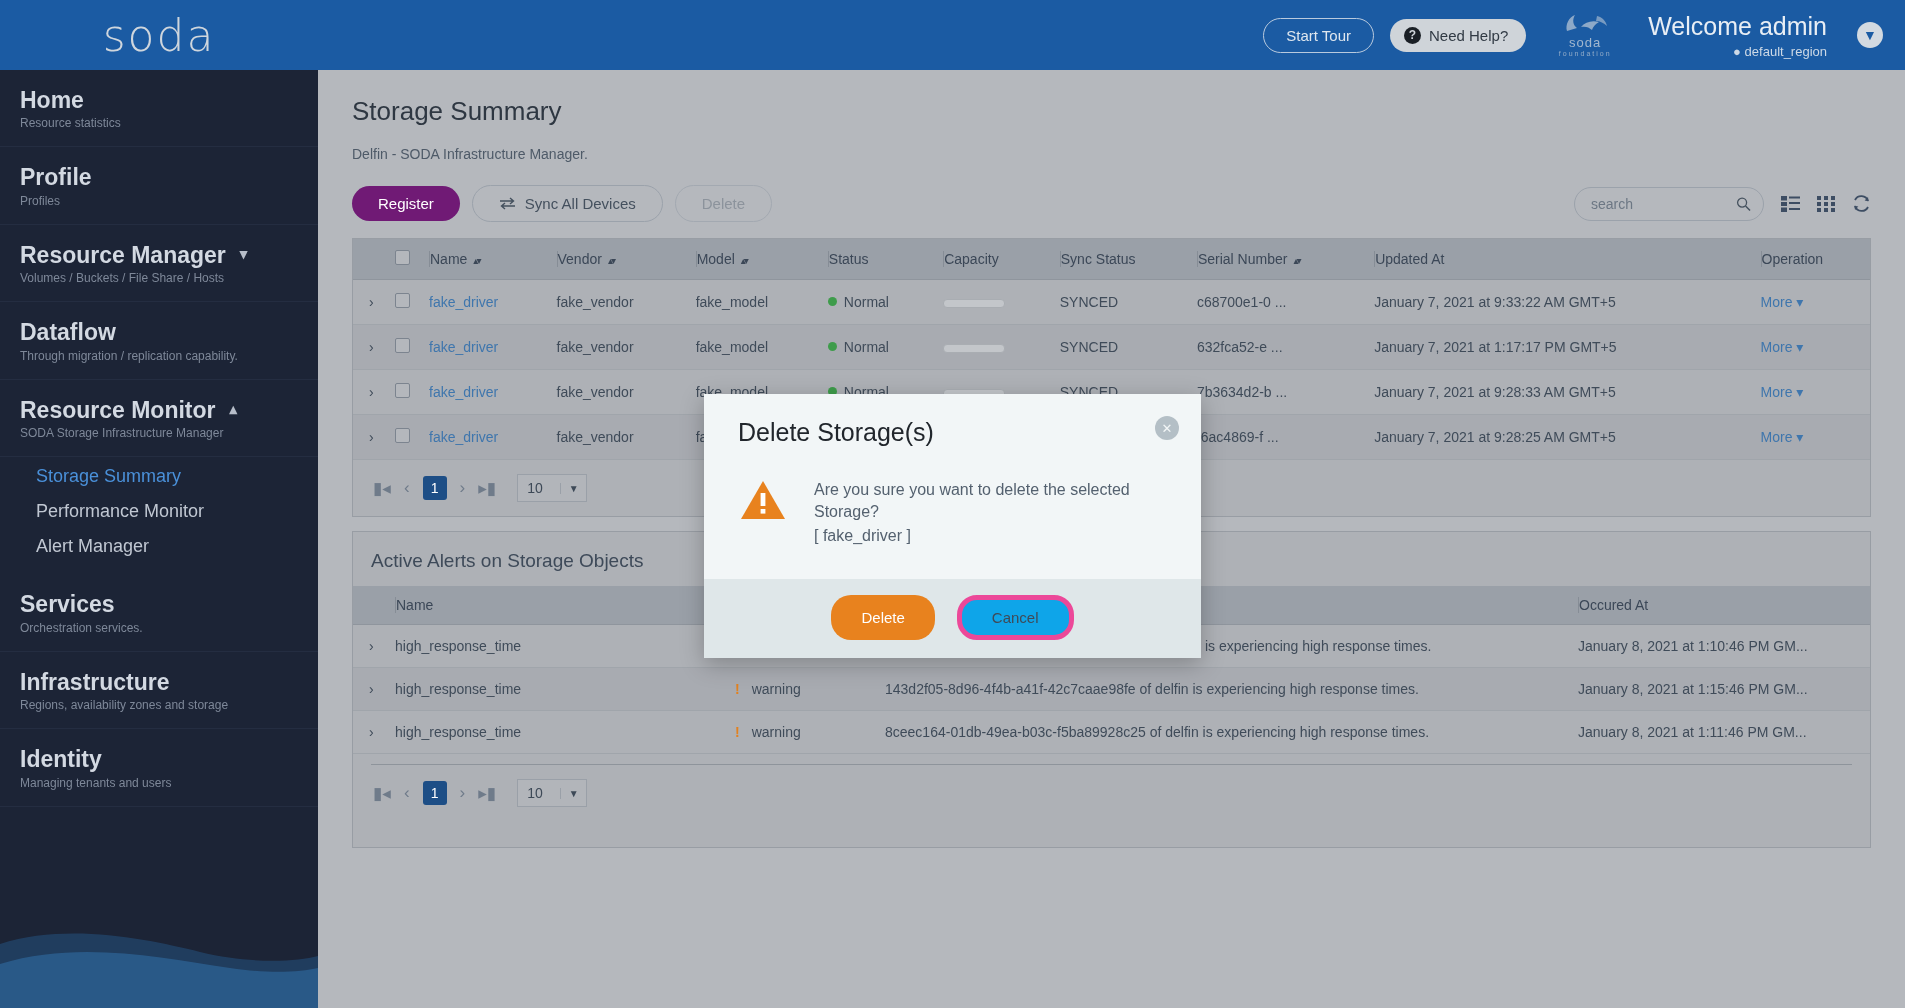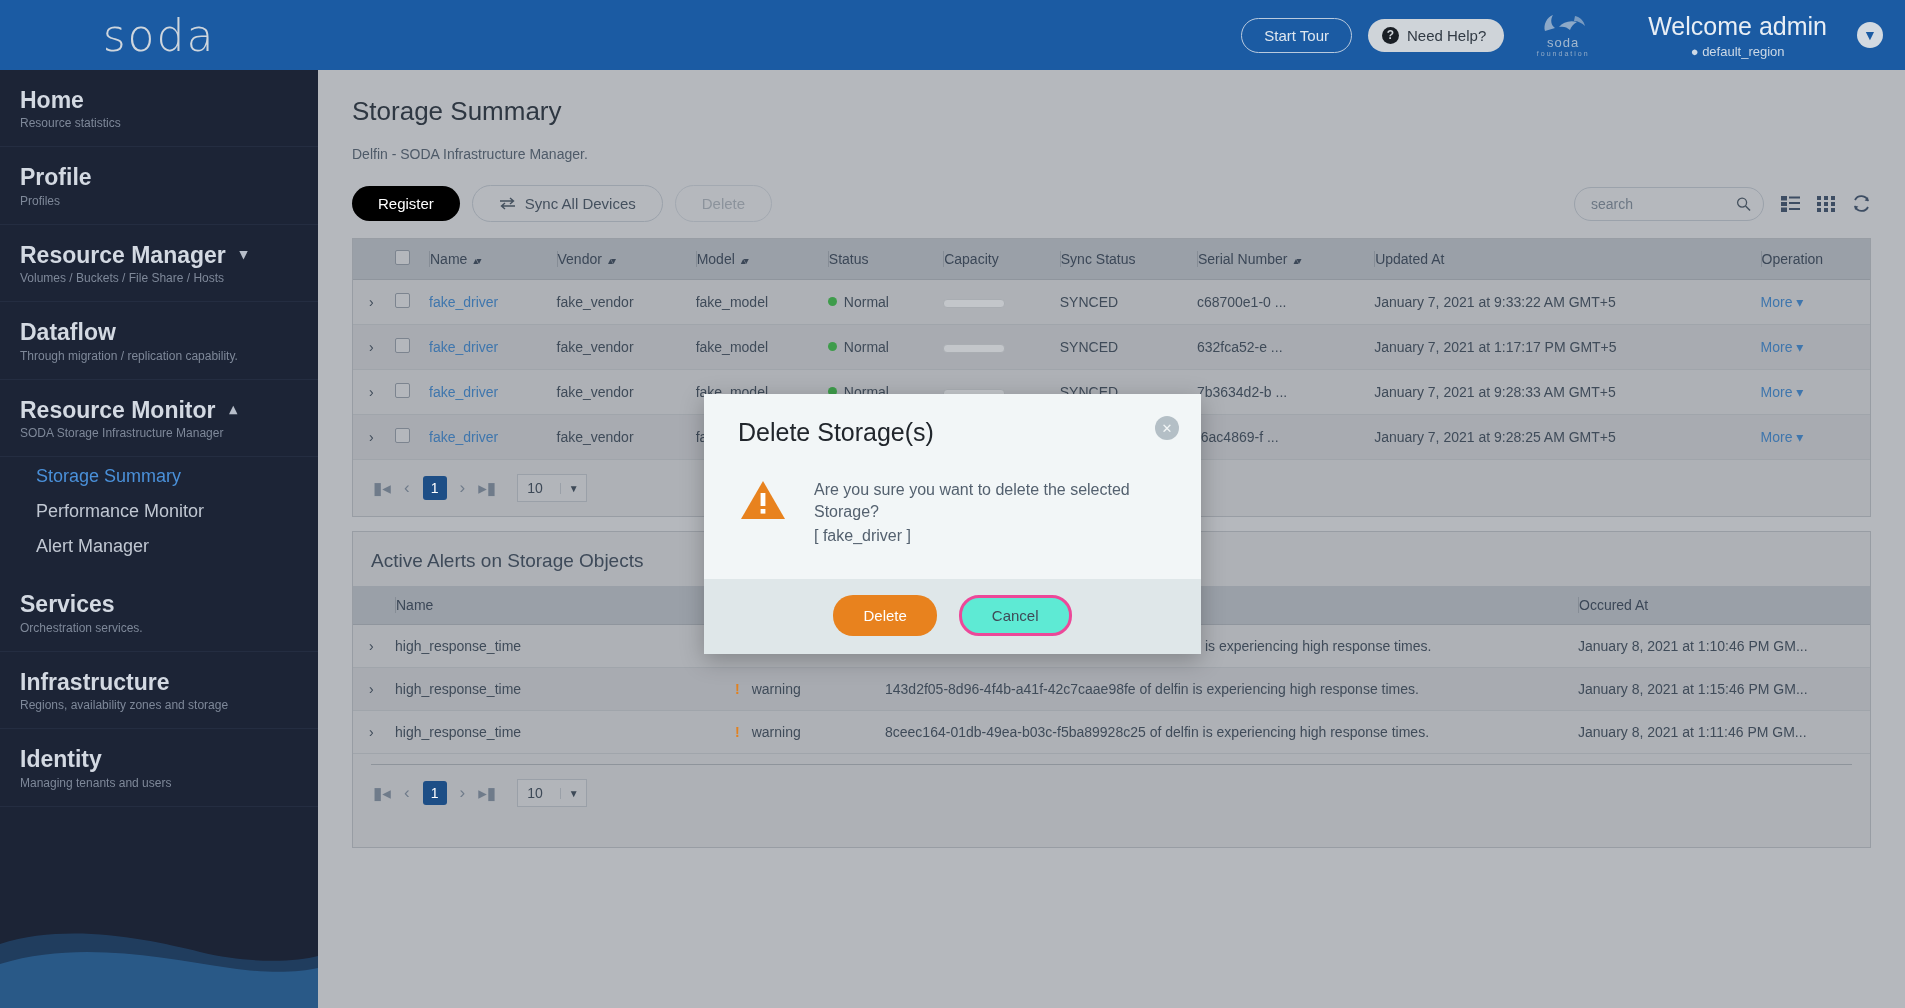--- a/index.html
+++ b/index.html
@@ -38,21 +38,21 @@
     display: flex; align-items: center; gap: 8px;
     font-family: "Liberation Sans", sans-serif;
   }
   .help-dot {
     width: 17px; height: 17px; border-radius: 50%; background: #1a1f25;
     color: #cfd4d9; font-size: 12px; line-height: 17px; text-align: center; font-weight: bold;
   }
   .soda-foundation { display: flex; flex-direction: column; align-items: center; width: 86px; opacity: .75; }
   .sf-mark { font-size: 13px; letter-spacing: 1px; color: #cfd6dd; }
   .sf-sub { font-size: 7px; letter-spacing: 2px; color: #b9c6d4; }
-  .welcome-block { text-align: center; margin-left: 26px; }
+  .welcome-block { text-align: right; margin-left: 4px; }
   .welcome-title { font-size: 25px; color: #e8eef5; font-weight: 400; }
   .welcome-region { font-size: 13px; color: #cdd9e6; margin-top: 3px; }
   .caret-circle {
     width: 26px; height: 26px; border-radius: 50%; background: #d3dae1;
     color: #1b5ba3; font-size: 14px; display: flex; align-items: center; justify-content: center;
     cursor: pointer; margin-left: 14px;
   }
 
   
   .sidebar {
@@ -81,21 +81,21 @@
     background: #b5b8bd; padding: 26px 34px 0 34px; overflow: hidden;
   }
   .page-title { font-size: 26px; color: #2e3742; font-weight: 400; }
   .page-sub { font-size: 14px; color: #4e5a68; margin-top: 19px; }
 
   .toolbar { display: flex; align-items: center; margin-top: 23px; }
   .tb-btn {
     border-radius: 20px; font-size: 15px; padding: 9px 26px; cursor: pointer;
     font-family: "Liberation Sans", sans-serif;
   }
-  .tb-register { background: #000000; color: #fff; border: none; }
+  .tb-register { background: #701a75; color: #fff; border: none; }
   .tb-sync {
     background: transparent; border: 1px solid #9ba2ab; color: #44505e;
     margin-left: 12px; display: flex; align-items: center; gap: 9px;
   }
   .tb-delete {
     background: transparent; border: 1px solid #a3a9b1; color: #8c939c;
     margin-left: 12px;
   }
   .toolbar-right { margin-left: auto; display: flex; align-items: center; gap: 17px; justify-content: center; }
   .searchbox {
@@ -182,21 +182,21 @@
   .modal-body { display: flex; gap: 28px; padding: 22px 34px 34px 36px; }
   .warn-tri { width: 46px; height: 42px; flex: none; }
   .modal-msg { font-size: 16px; color: #54616f; line-height: 1.35; }
   .modal-target { font-size: 16px; color: #54616f; margin-top: 5px; }
   .modal-foot {
     background: #dfe7e9; padding: 16px 0 18px 0; display: flex; justify-content: center; gap: 22px;
   }
   .m-btn { border-radius: 20px; font-size: 15px; padding: 9px 30px; cursor: pointer;
            font-family: "Liberation Sans", sans-serif; }
   .m-delete { background: #e8821e; color: #fff; border: none; }
-  .m-cancel { background: #5eead4; color: #3f4a57; border: 3px solid #ec4899; }
+  .m-cancel { background: #0ea5e9; color: #3f4a57; border: 5px solid #ec4899; }
 </style>
 </head>
 <body>
 
 <div id="page-root">
 
   <div class="topbar">
     <div class="logo-wrap">
       <span class="logo-text">soda</span>
     </div>

